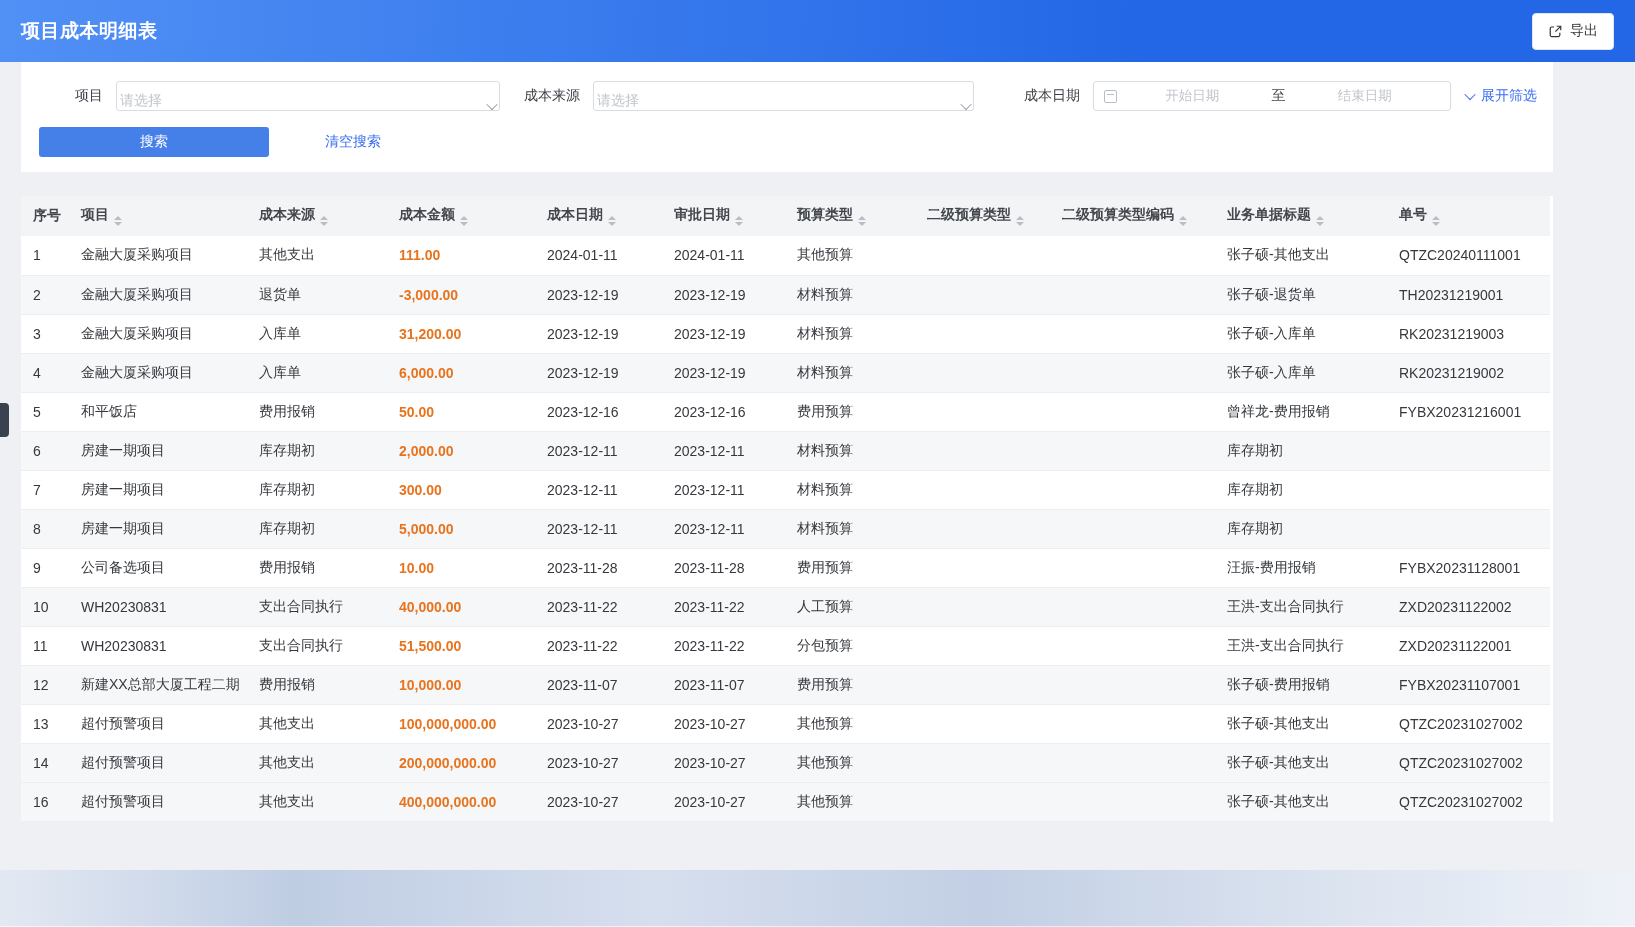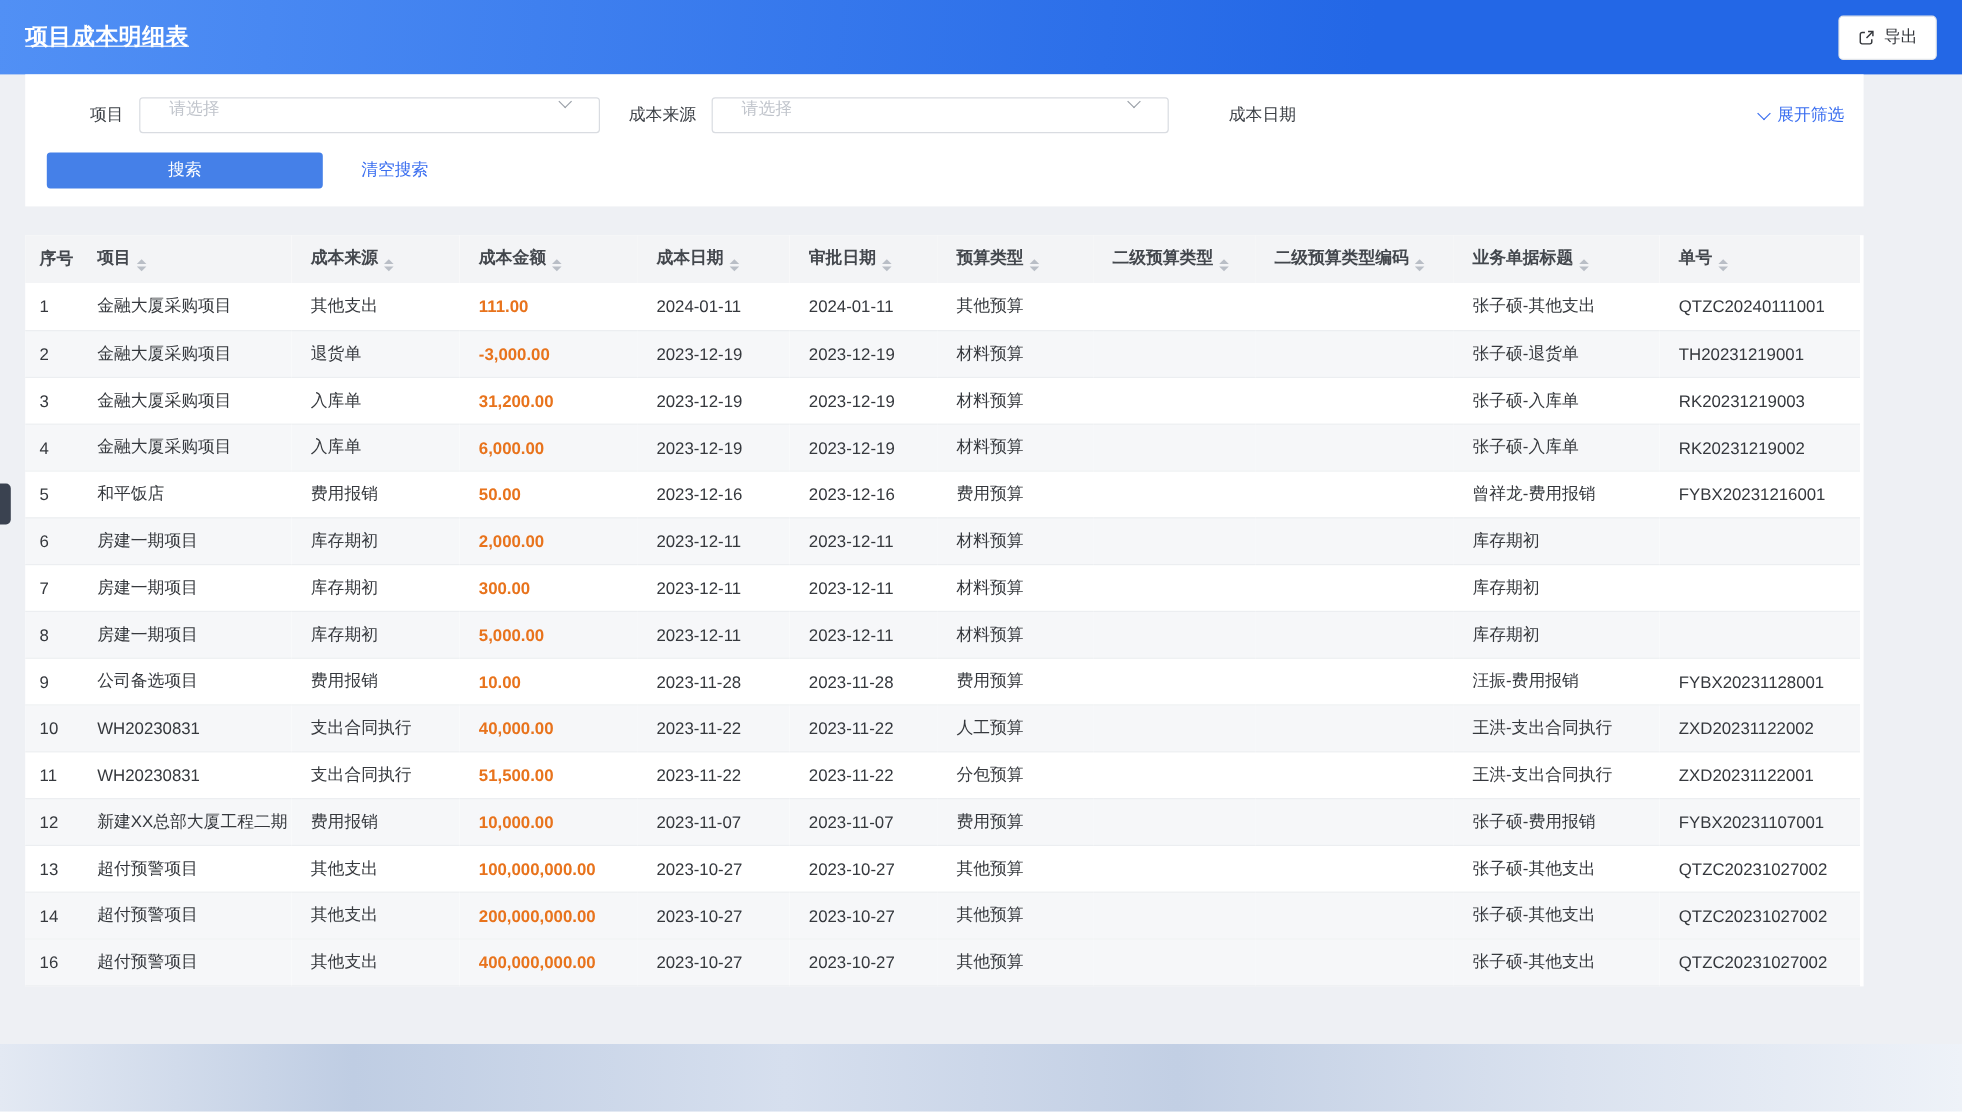--- a/index.html
+++ b/index.html
@@ -12,39 +12,39 @@
     color:#35383d;
   }
 
   
   .topbar {
     position:absolute; left:0; top:0; width:1635px; height:62px;
     background:linear-gradient(95deg, var(--header-start,#5190f5) 0%, var(--header-end,#2367e6) 70%);
     display:flex; align-items:center; justify-content:space-between;
     padding:0 21px;
   }
-  .topbar .title { color:#fff; font-size:19px; font-weight:bold; letter-spacing:.5px;text-decoration:underline; }
+  .topbar .title { color:#fff; font-size:19px; font-weight:bold; letter-spacing:.5px; }
   .export-btn {
     background:#fff; border:1px solid #e2e5ea; border-radius:4px;
     height:37px; padding:0 15px; display:flex; align-items:center; gap:7px;
     font-size:14px; color:#33363b; cursor:pointer;
     font-family:Liberation Serif, serif;
   }
   .export-btn svg { display:block; }
 
   
   .filter-card {
     position:absolute; left:21px; top:62px; width:1532px; height:110px;
     background:#fff;
   }
   .filter-row { display:flex; align-items:center; padding:19px 16px 0 54px; }
   .f-label { color:#3c4046; margin-right:13px; white-space:nowrap; }
   .select {
     height:30px; border:1px solid #d9dce1; border-radius:3px; background:#fff;
-    display:flex; align-items:flex-start; padding:0 24px; cursor:pointer;
+    display:flex; align-items:flex-end; padding:0 3px; cursor:pointer;
   }
   .select .ph { color:#c1c5cc; flex:1; }
   .chev {
     width:8px; height:8px; border-right:1.5px solid #9aa0a8; border-bottom:1.5px solid #9aa0a8;
     transform:rotate(45deg) translate(-1px,-1px); flex:0 0 auto;
   }
   .sel-project { width:384px; }
   .item-source { margin-left:24px; }
   .sel-source { width:381px; }
   .item-date { margin-left:50px; }
@@ -62,21 +62,21 @@
   .date-range .ph { color:#c1c5cc; flex:1; text-align:center; font-size:13.5px; }
   .date-range .to { color:#44484e; padding:0 4px; }
   .expand-link {
     margin-left:auto; display:flex; align-items:center; gap:7px;
     color:var(--link,#3a6ef0); cursor:pointer; white-space:nowrap;
   }
   .expand-link .chev-blue {
     width:8px; height:8px; border-right:1.6px solid var(--link,#3a6ef0); border-bottom:1.6px solid var(--link,#3a6ef0);
     transform:rotate(45deg) translate(-1px,-1px);
   }
-  .filter-actions { display:flex; align-items:center; padding:16px 16px 0 18px; }
+  .filter-actions { display:flex; align-items:center; padding:16px 16px 0 18px;gap:24px; }
   .search-btn {
     width:230px; height:30px; border:none; border-radius:3px;
     background:var(--button,#4580e8); color:#fff; font-size:14px; cursor:pointer;
     font-family:inherit;
   }
   .clear-link { margin-left:32px; color:var(--link,#3a6ef0); cursor:pointer; text-decoration:none; }
 
   
   .table-card {
     position:absolute; left:21px; top:196px; width:1532px; background:#fff;
@@ -139,20 +139,26 @@
       <span class="chev"></span>
     </div>
 
     <span class="f-label item-source">成本来源</span>
     <div class="select sel-source">
       <span class="ph">请选择</span>
       <span class="chev"></span>
     </div>
 
     <span class="f-label item-date">成本日期</span>
+    <div class="date-range">
+      <span class="cal-icon"></span>
+      <span class="ph">开始日期</span>
+      <span class="to">至</span>
+      <span class="ph">结束日期</span>
+    </div>
 
     <div class="expand-link">
       <span class="chev-blue"></span>
       <span>展开筛选</span>
     </div>
   </div>
 
   <div class="filter-actions">
     <button class="search-btn">搜索</button>
     <a class="clear-link">清空搜索</a>

